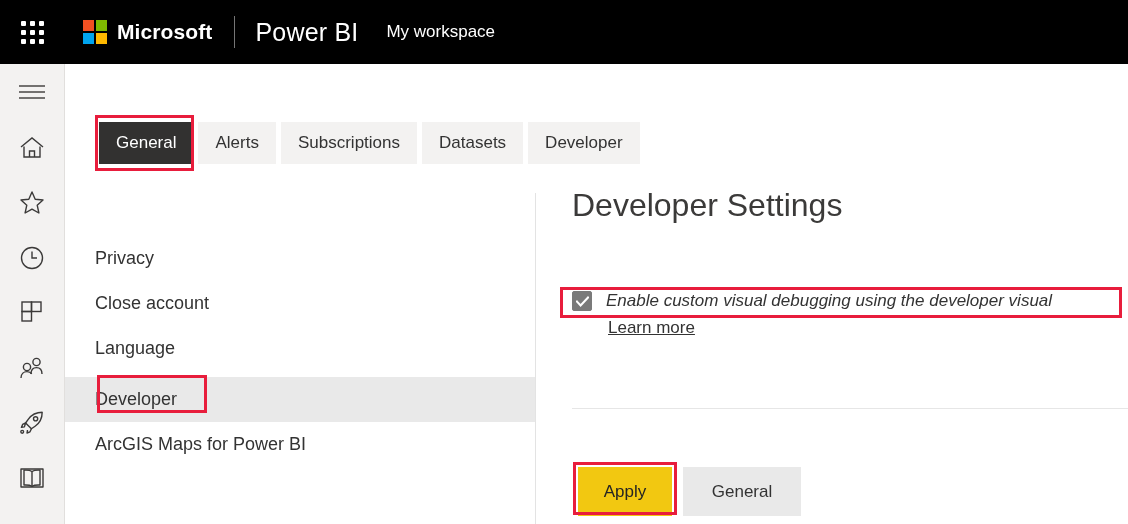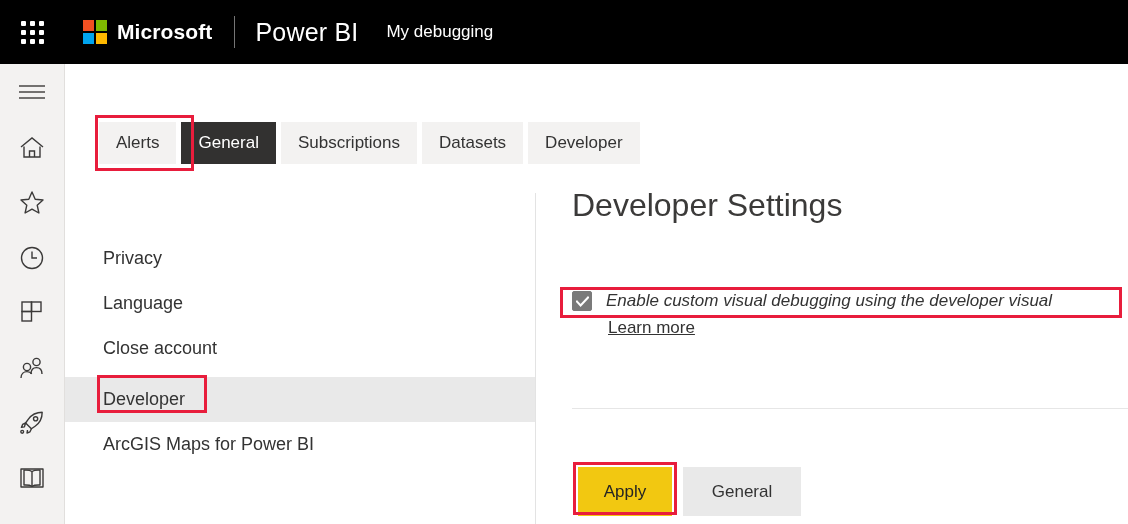--- a/index.html
+++ b/index.html
@@ -134,21 +134,21 @@
   
   .menu {
     position: absolute;
     left: 65px; top: 236px;
     width: 470px;
   }
   .menu-item {
     height: 45px;
     display: flex;
     align-items: center;
-    padding-left: 38px;
+    padding-left: 30px;
     font-size: 18px;
     color: #333333;
     cursor: pointer;
     box-sizing: border-box;
   }
   .menu-item.selected { background: #e9e9e9; margin-top: 6px; }
 
   
   .panel-sep {
     position: absolute;
@@ -271,21 +271,21 @@
       <i style="background:#00a4ef"></i>
       <i style="background:#ffb900"></i>
     </div>
     <span class="ms-name">Microsoft</span>
   </div>
 
   <div class="vdiv"></div>
 
   <span class="pbi-name">Power BI</span>
 
-  <span class="workspace-name">My debugging</span>
+  <span class="workspace-name">My workspace</span>
 </div>
 
 <div class="rail">
 
   <div class="rail-item first">
     <svg width="28" height="18" viewBox="0 0 28 18" aria-hidden="true">
       <g stroke="#3b3a39" stroke-width="1.4">
         <line x1="1" y1="3" x2="27" y2="3"></line>
         <line x1="1" y1="9" x2="27" y2="9"></line>
         <line x1="1" y1="15" x2="27" y2="15"></line>
@@ -352,31 +352,31 @@
       <g fill="none" stroke="#3b3a39" stroke-width="1.4" stroke-linejoin="round">
         <rect x="2" y="3" width="22" height="18"></rect>
         <path d="M13 5.5 C11 4.2 8.5 4 5 4.2 V19 C8.5 18.8 11 19 13 20.3 C15 19 17.5 18.8 21 19 V4.2 C17.5 4 15 4.2 13 5.5 Z"></path>
         <line x1="13" y1="5.5" x2="13" y2="20.3"></line>
       </g>
     </svg>
   </div>
 </div>
 
 <div class="tabs">
+  <div class="tab active">General</div>
   <div class="tab">Alerts</div>
-  <div class="tab active">General</div>
   <div class="tab">Subscriptions</div>
   <div class="tab">Datasets</div>
   <div class="tab">Developer</div>
 </div>
 
 <div class="menu">
   <div class="menu-item">Privacy</div>
+  <div class="menu-item">Close account</div>
   <div class="menu-item">Language</div>
-  <div class="menu-item">Close account</div>
   <div class="menu-item selected">Developer</div>
   <div class="menu-item">ArcGIS Maps for Power BI</div>
 </div>
 
 <div class="panel-sep"></div>
 
 <div class="panel">
   <div class="panel-title">Developer Settings</div>
 </div>
 

